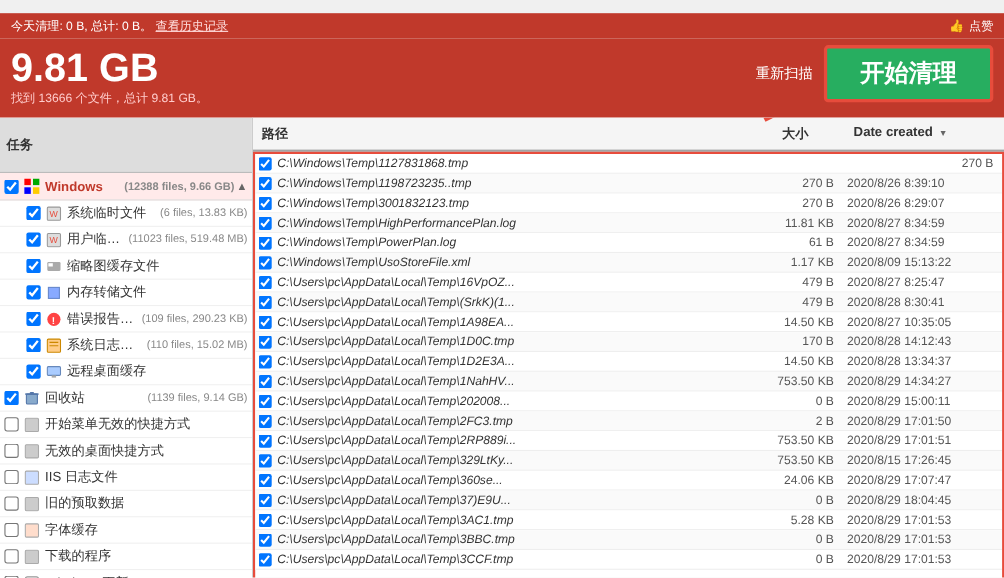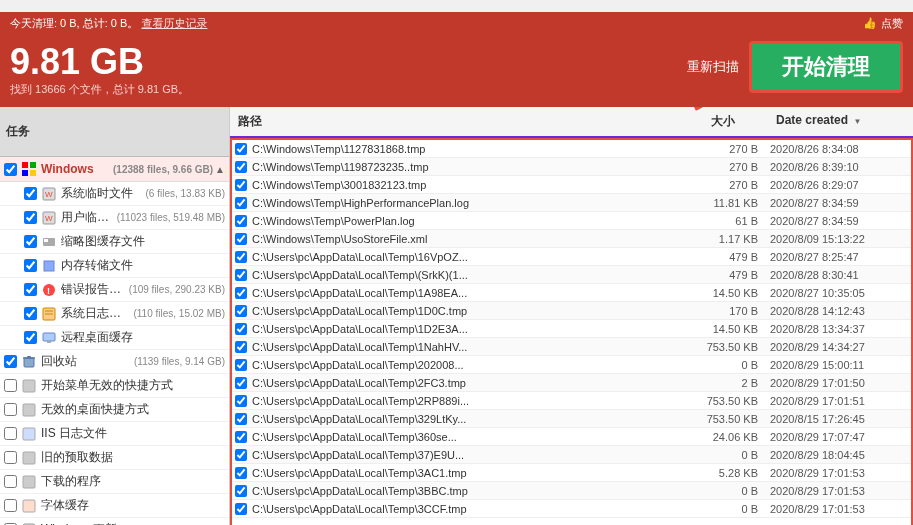--- a/index.html
+++ b/index.html
@@ -163,21 +163,21 @@
       flex: 1;
       display: flex;
       flex-direction: column;
       overflow: hidden;
       position: relative;
     }
 
     .right-panel-header {
       display: flex;
       background: #f5f5f5;
-      border-bottom: 2px solid #6d28d9;
+      border-bottom: 2px solid #a3a3a3;
       font-weight: bold;
       font-size: 12px;
       color: #333;
       padding: 4px 0;
       flex-shrink: 0;
     }
 
     .col-path { flex: 1; padding: 2px 8px; }
     .col-size { width: 90px; text-align: center; padding: 2px 8px; font-family: Liberation Mono, monospace; }
     .col-date { width: 145px; padding: 2px 8px; }
@@ -213,20 +213,21 @@
     }
 
     .file-row-path {
       flex: 1;
       font-size: 11px;
       color: #333;
       white-space: nowrap;
       overflow: hidden;
       text-overflow: ellipsis;
       padding: 1px 2px;
+      font-style: italic;
     }
 
     .file-row-size {
       width: 90px;
       text-align: right;
       font-size: 11px;
       color: #555;
       padding: 1px 8px;
       flex-shrink: 0;
     }
@@ -426,34 +427,34 @@
             <rect x="1" y="1" width="12" height="12" rx="1" fill="#cccccc" stroke="#aaaaaa" stroke-width="1"></rect>
           </svg>
       </span>
       <span class="task-label">旧的预取数据</span>
     </div>
 
     <div class="task-item">
       <input type="checkbox" style="">
       <span class="task-icon">
         <svg width="14" height="14" viewBox="0 0 14 14">
+            <rect x="1" y="1" width="12" height="12" rx="1" fill="#ffddcc" stroke="#aaaaaa" stroke-width="1"></rect>
+          </svg>
+      </span>
+      <span class="task-label">字体缓存</span>
+    </div>
+
+    <div class="task-item">
+      <input type="checkbox" style="">
+      <span class="task-icon">
+        <svg width="14" height="14" viewBox="0 0 14 14">
             <rect x="1" y="1" width="12" height="12" rx="1" fill="#cccccc" stroke="#aaaaaa" stroke-width="1"></rect>
           </svg>
       </span>
       <span class="task-label">下载的程序</span>
-    </div>
-
-    <div class="task-item">
-      <input type="checkbox" style="">
-      <span class="task-icon">
-        <svg width="14" height="14" viewBox="0 0 14 14">
-            <rect x="1" y="1" width="12" height="12" rx="1" fill="#ffddcc" stroke="#aaaaaa" stroke-width="1"></rect>
-          </svg>
-      </span>
-      <span class="task-label">字体缓存</span>
     </div>
 
     <div class="task-item">
       <input type="checkbox" style="">
       <span class="task-icon">
         <svg width="14" height="14" viewBox="0 0 14 14">
             <rect x="1" y="1" width="12" height="12" rx="2" fill="#dddddd" stroke="#999" stroke-width="1"></rect>
             <text x="3" y="10" font-size="8" fill="#333">W</text>
           </svg>
       </span>
@@ -497,21 +498,20 @@
       </div>
     </div>
 
     <div class="file-list" id="file-list-container">
     <div class="file-row">
     <div class="file-row-cb">
       <input type="checkbox" checked="" style="">
     </div>
     <div class="file-row-path">C:\Windows\Temp\1127831868.tmp</div>
     <div class="file-row-size">270 B</div>
-    <div class="file-row-date">2020/8/26 8:34:08</div>
   </div>
         <div class="file-row">
     <div class="file-row-cb">
       <input type="checkbox" checked="" style="">
     </div>
     <div class="file-row-path">C:\Windows\Temp\1198723235..tmp</div>
     <div class="file-row-size">270 B</div>
     <div class="file-row-date">2020/8/26 8:39:10</div>
   </div>
         <div class="file-row">

